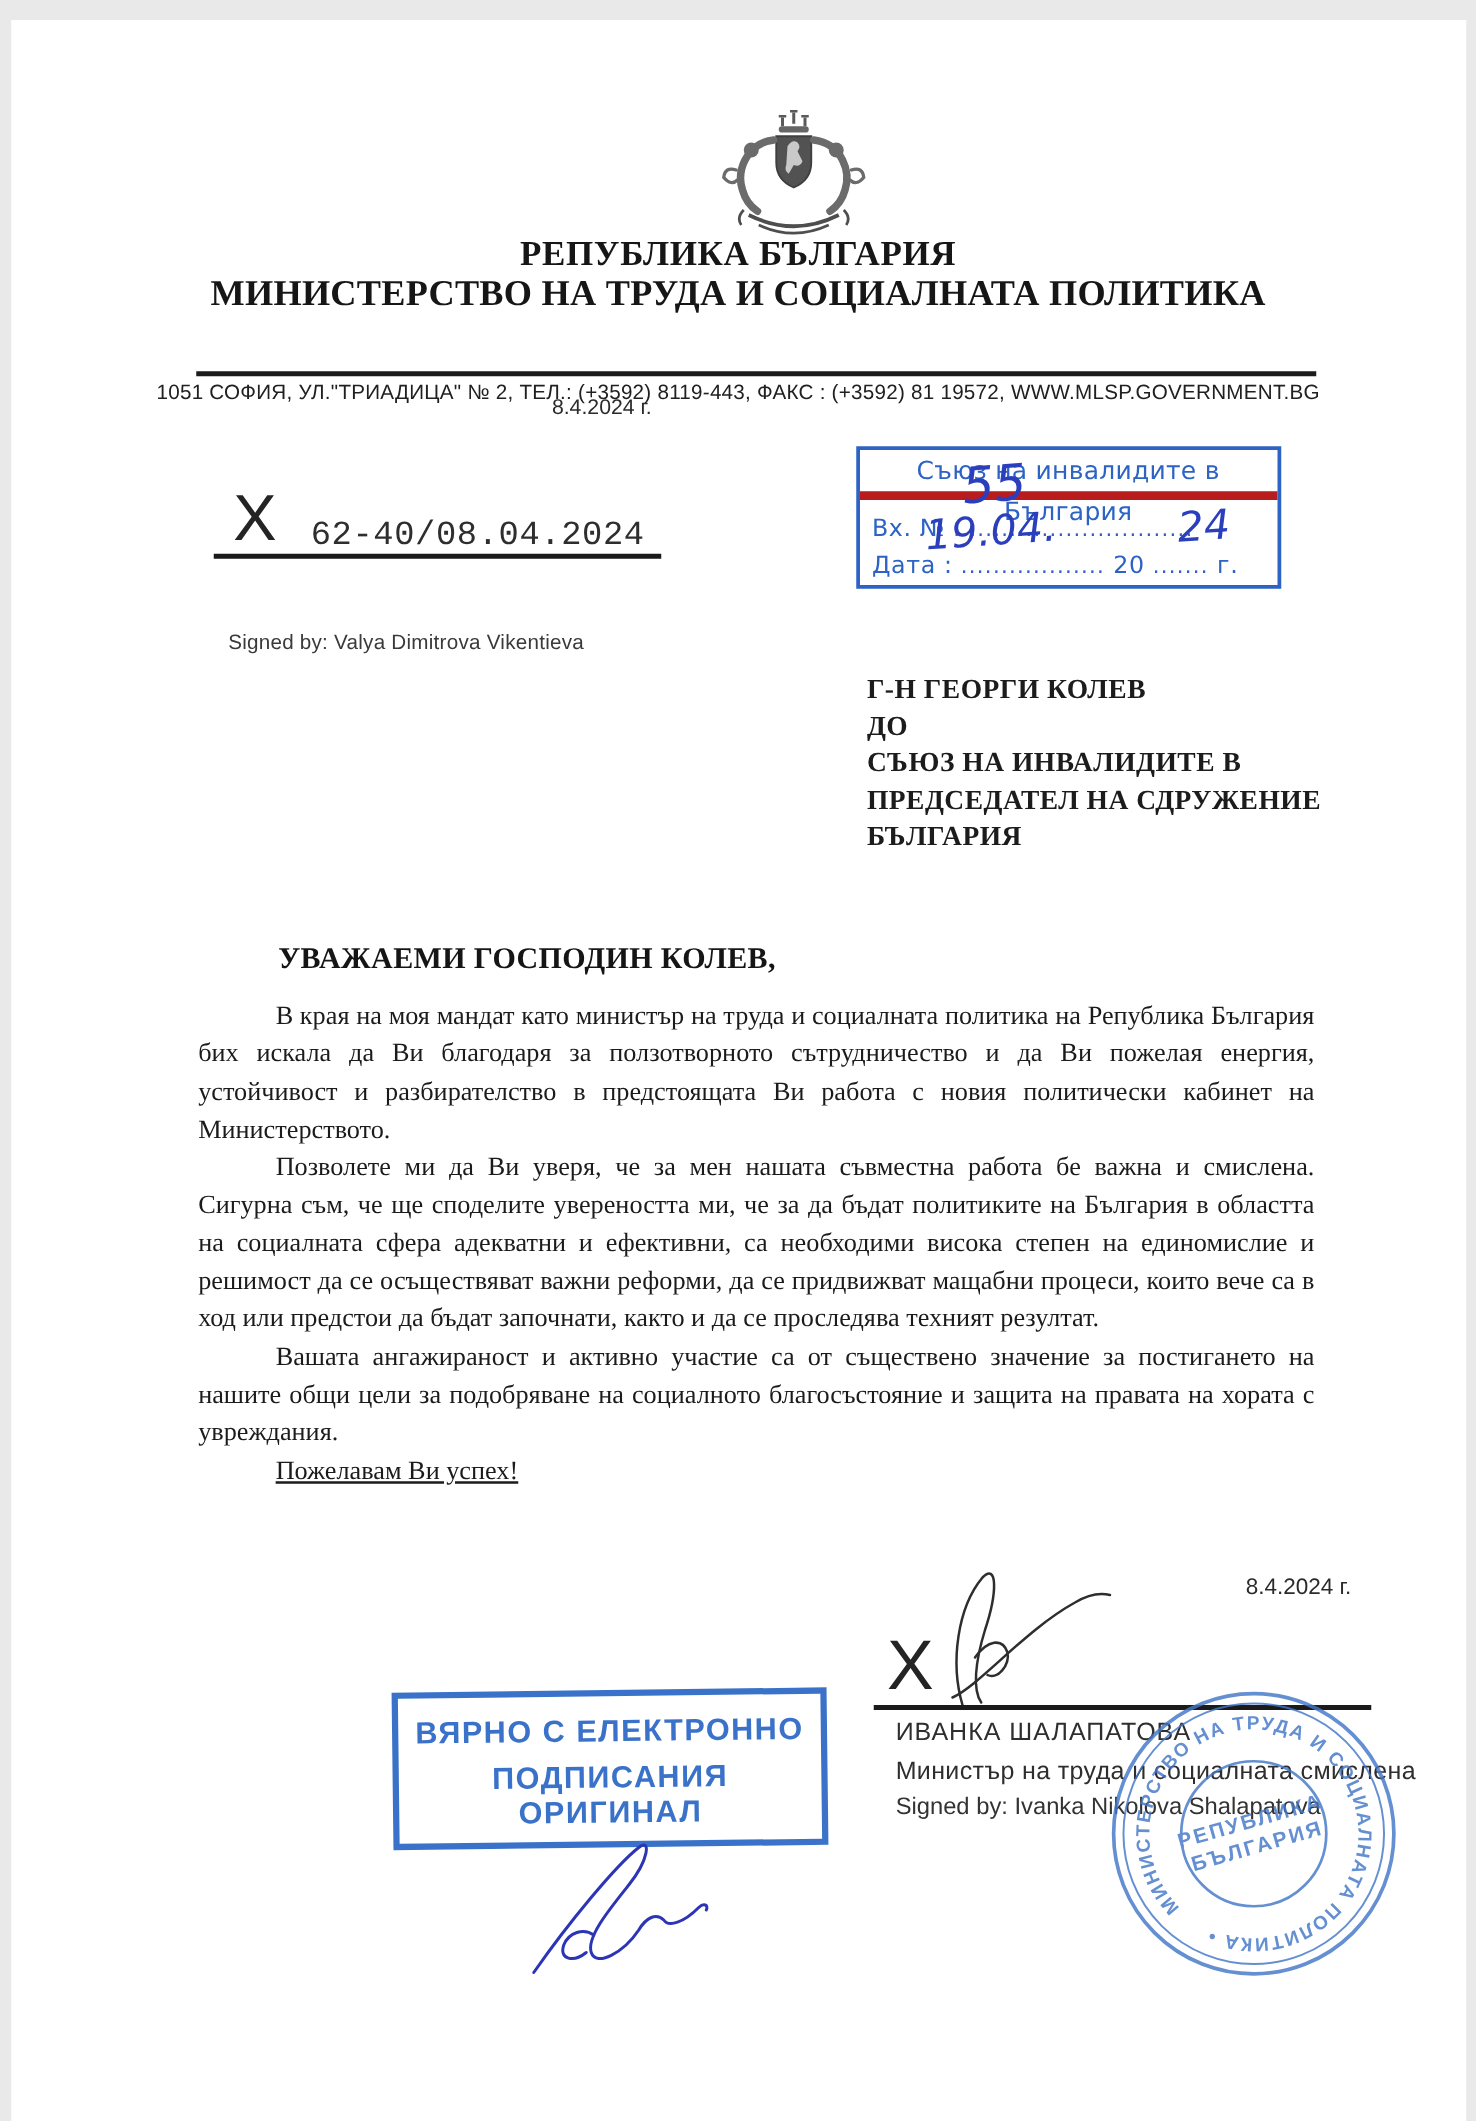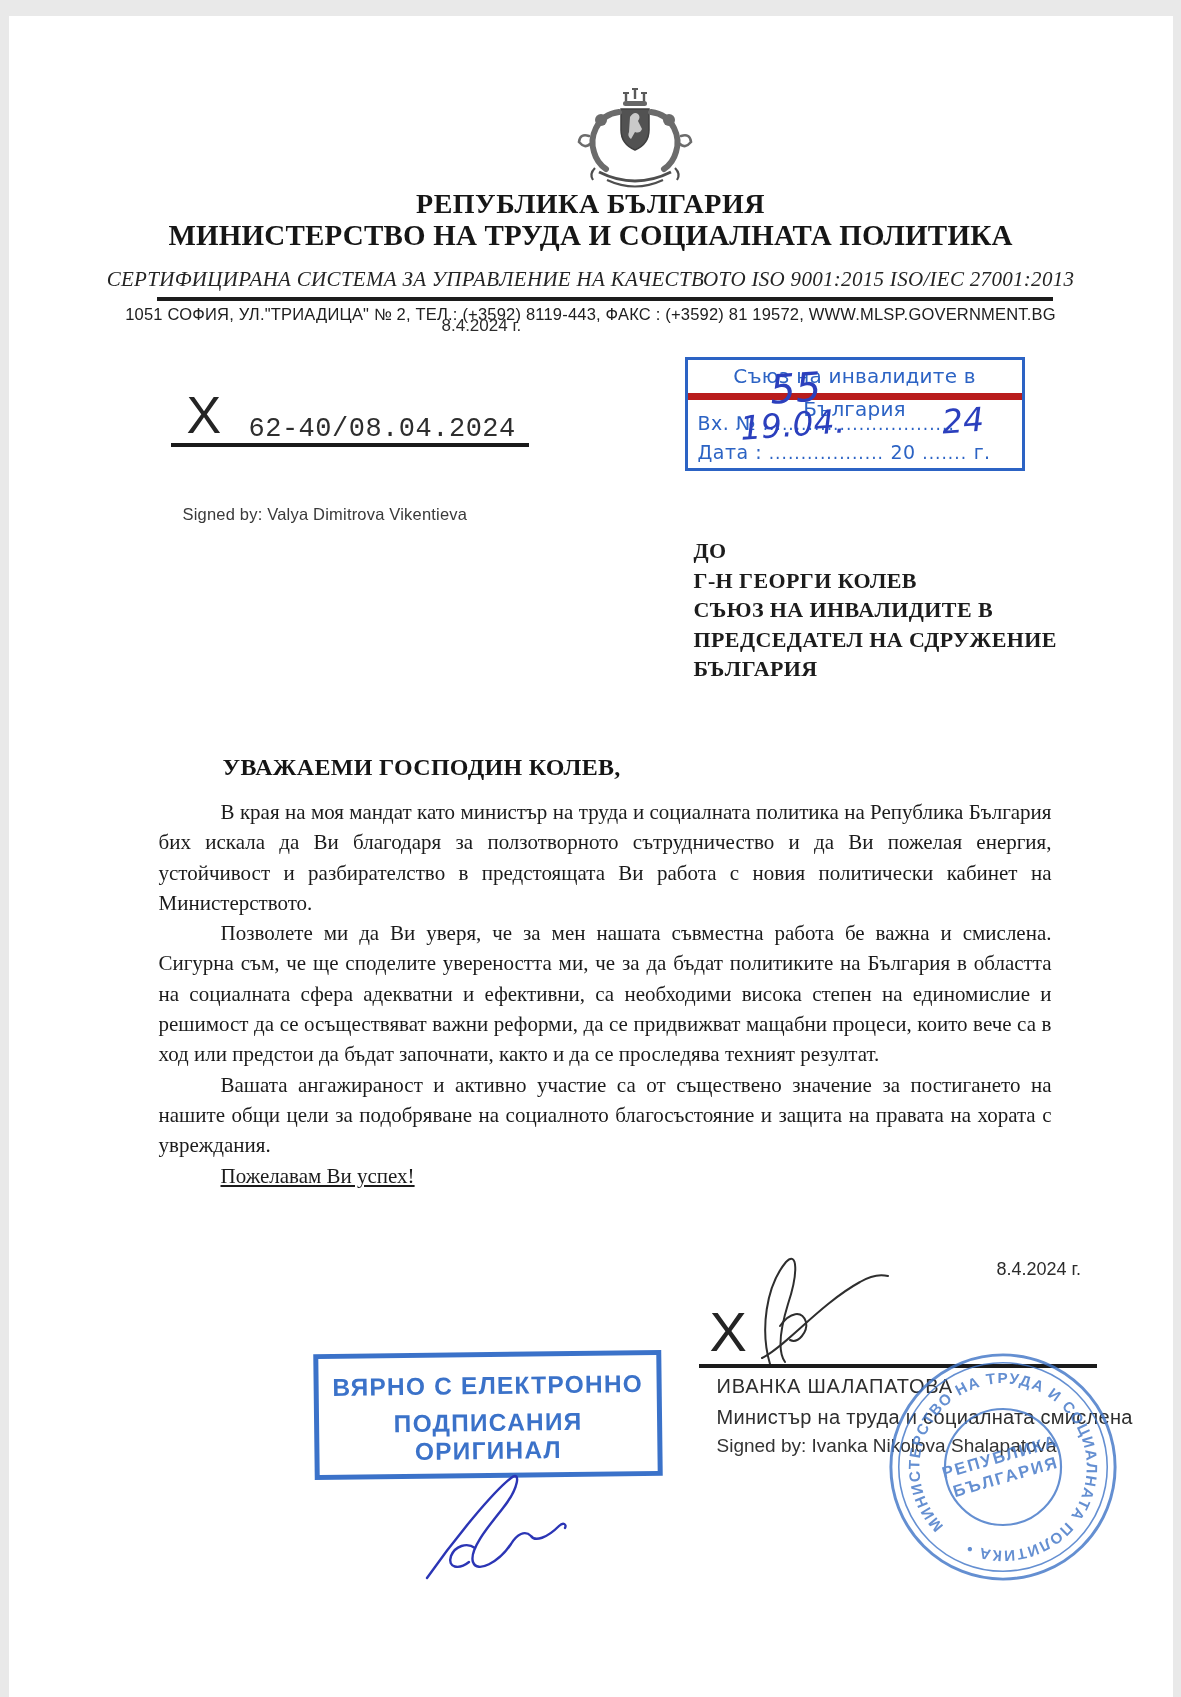--- a/index.html
+++ b/index.html
@@ -99,21 +99,20 @@
     </g>
     <g stroke="#4e4e4e" fill="none">
       <path d="M30,88 q36,18 72,0" stroke-width="3"></path>
       <path d="M38,96 q28,13 56,0" stroke-width="2.2"></path>
       <path d="M26,84 q-6,6 -2,12 M106,84 q6,6 2,12" stroke-width="2.2"></path>
     </g>
   </svg>
 
   <div class="abs ctr hdr-republic">РЕПУБЛИКА БЪЛГАРИЯ</div>
   <div class="abs ctr hdr-ministry">МИНИСТЕРСТВО НА ТРУДА И СОЦИАЛНАТА ПОЛИТИКА</div>
-  <div class="abs ctr hdr-cert">СЕРТИФИЦИРАНА СИСТЕМА ЗА УПРАВЛЕНИЕ НА КАЧЕСТВОТО  ISO 9001:2015   ISO/IEC 27001:2013</div>
   <div class="abs hdr-rule"></div>
   <div class="abs ctr hdr-addr sans">1051 СОФИЯ, УЛ."ТРИАДИЦА" № 2, ТЕЛ.: (+3592) 8119-443, ФАКС : (+3592) 81 19572, WWW.MLSP.GOVERNMENT.BG</div>
 
   <div class="abs date-top sans">8.4.2024 г.</div>
 
   <div class="abs sbox">
     <div class="sbox-title">Съюз на инвалидите в България</div>
     <div class="sbox-row1">
       <span>Вх. №</span>
       <span class="dots">..............................</span>
@@ -129,22 +128,22 @@
     <span class="hw hw-1904">19.04.</span>
     <span class="hw hw-24">24</span>
   </div>
 
   <div class="abs ref-x sans">X</div>
   <div class="abs ref-num sans">62-40/08.04.2024</div>
   <div class="abs ref-rule"></div>
   <div class="abs signed-top sans">Signed by: Valya Dimitrova Vikentieva</div>
 
   <div class="abs recipient">
+    <div>Г-Н ГЕОРГИ КОЛЕВ</div>
     <div>ДО</div>
-    <div>Г-Н ГЕОРГИ КОЛЕВ</div>
     <div>СЪЮЗ НА ИНВАЛИДИТЕ В</div>
     <div>ПРЕДСЕДАТЕЛ НА СДРУЖЕНИЕ</div>
     <div>БЪЛГАРИЯ</div>
   </div>
 
   <div class="abs salutation">УВАЖАЕМИ ГОСПОДИН КОЛЕВ,</div>
   <div class="abs body-text">
     <p>В края на моя мандат като министър на труда и социалната политика на Република България бих искала да Ви благодаря за ползотворното сътрудничество и да Ви пожелая енергия, устойчивост и разбирателство в предстоящата Ви работа с новия политически кабинет на Министерството.</p>
     <p>Позволете ми да Ви уверя, че за мен нашата съвместна работа бе важна и смислена. Сигурна съм, че ще споделите увереността ми, че за да бъдат политиките на България в областта на социалната сфера адекватни и ефективни, са необходими висока степен на единомислие и решимост да се осъществяват важни реформи, да се придвижват мащабни процеси, които вече са в ход или предстои да бъдат започнати, както и да се проследява техният резултат.</p>
     <p>Вашата ангажираност и активно участие са от съществено значение за постигането на нашите общи цели за подобряване на социалното благосъстояние и защита на правата на хората с увреждания.</p>

